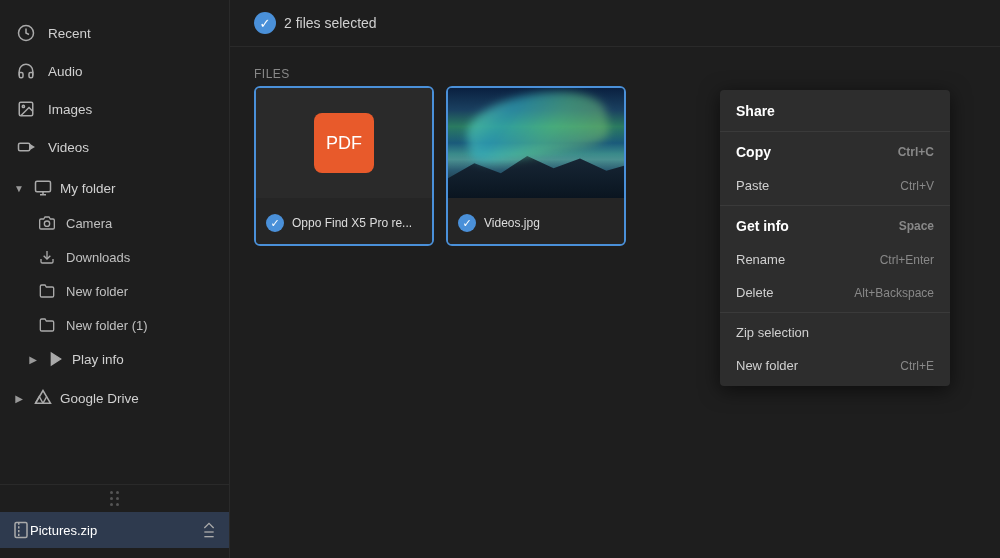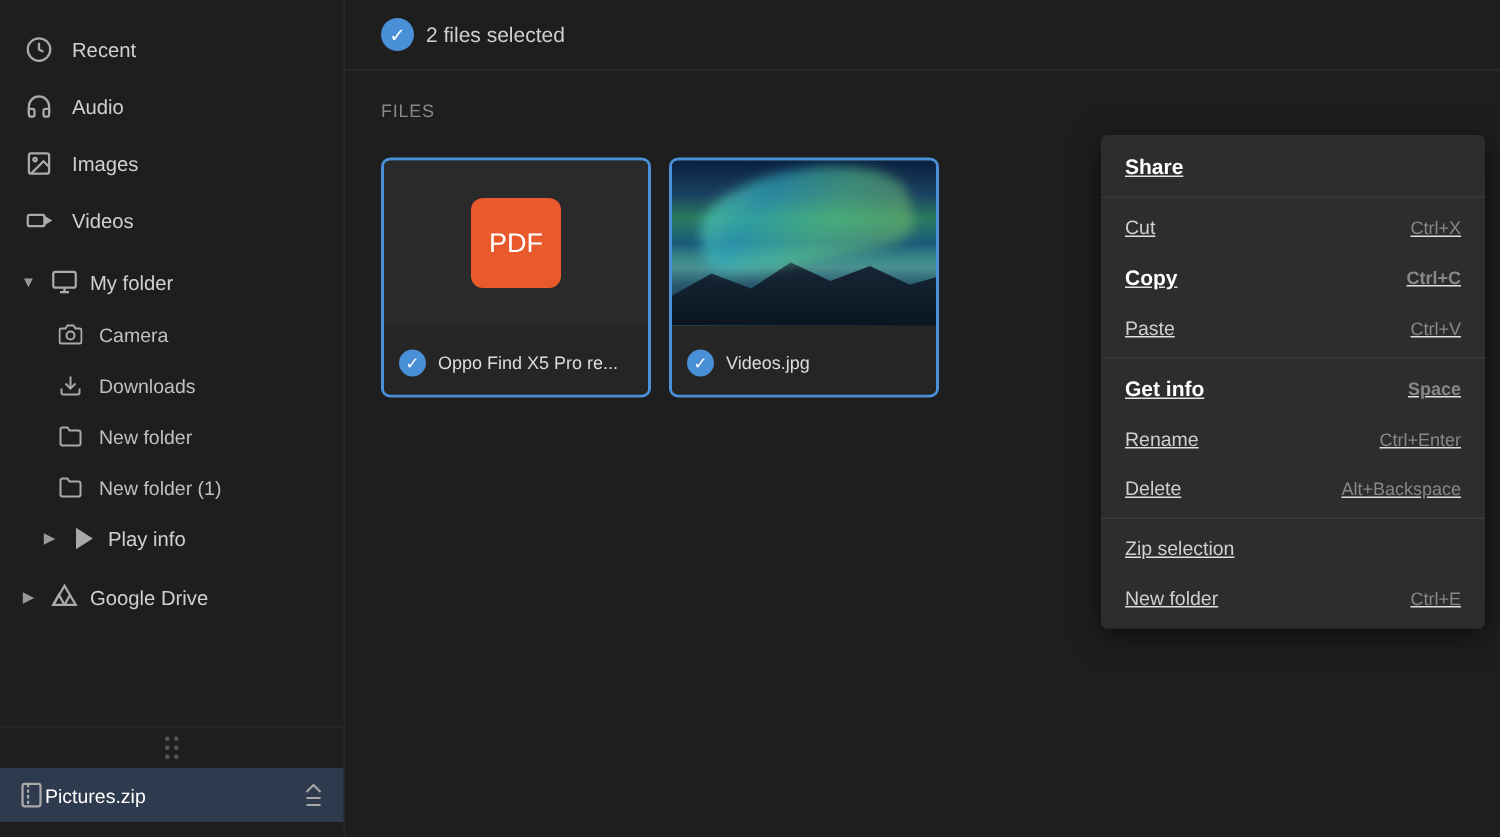--- a/index.html
+++ b/index.html
@@ -122,21 +122,21 @@
 
     
     .files-area {
       padding: 20px 24px;
       flex: 1;
     }
 
     .files-label {
       font-size: 12px;
       color: #888;
-      margin-bottom: 24px;
+      margin-bottom: 5px;
       text-transform: uppercase;
       letter-spacing: 0.5px;
     }
 
     .files-grid {
       display: flex;
       gap: 12px;
       flex-wrap: wrap;
     }
 
@@ -265,29 +265,28 @@
       color: #ddd;
       overflow: hidden;
       text-overflow: ellipsis;
       white-space: nowrap;
     }
 
     
     .context-menu {
       position: absolute;
       top: 90px;
-      left: 504px;
-      width: 256px;
+      left: 490px;
+      width: 230px;
       background: #2d2d2d;
       border-radius: 4px;
       box-shadow: 0 4px 20px rgba(0,0,0,0.6);
       z-index: 100;
       padding: 4px 0;
       overflow: hidden;
-      text-decoration: underline;
     }
 
     .context-menu-item {
       display: flex;
       align-items: center;
       justify-content: space-between;
       padding: 9px 16px;
       font-size: 13px;
       color: #d0d0d0;
       cursor: pointer;
@@ -520,24 +519,20 @@
   </div>
 
   <div class="context-menu">
 
     <div class="context-menu-item bold-item">
       <span>Share</span>
       <span class="shortcut"></span>
     </div>
     <div class="context-menu-divider"></div>
 
-    <div class="context-menu-item">
-      <span>Cut</span>
-      <span class="shortcut">Ctrl+X</span>
-    </div>
 
     <div class="context-menu-item bold-item">
       <span>Copy</span>
       <span class="shortcut">Ctrl+C</span>
     </div>
 
     <div class="context-menu-item">
       <span>Paste</span>
       <span class="shortcut">Ctrl+V</span>
     </div>

